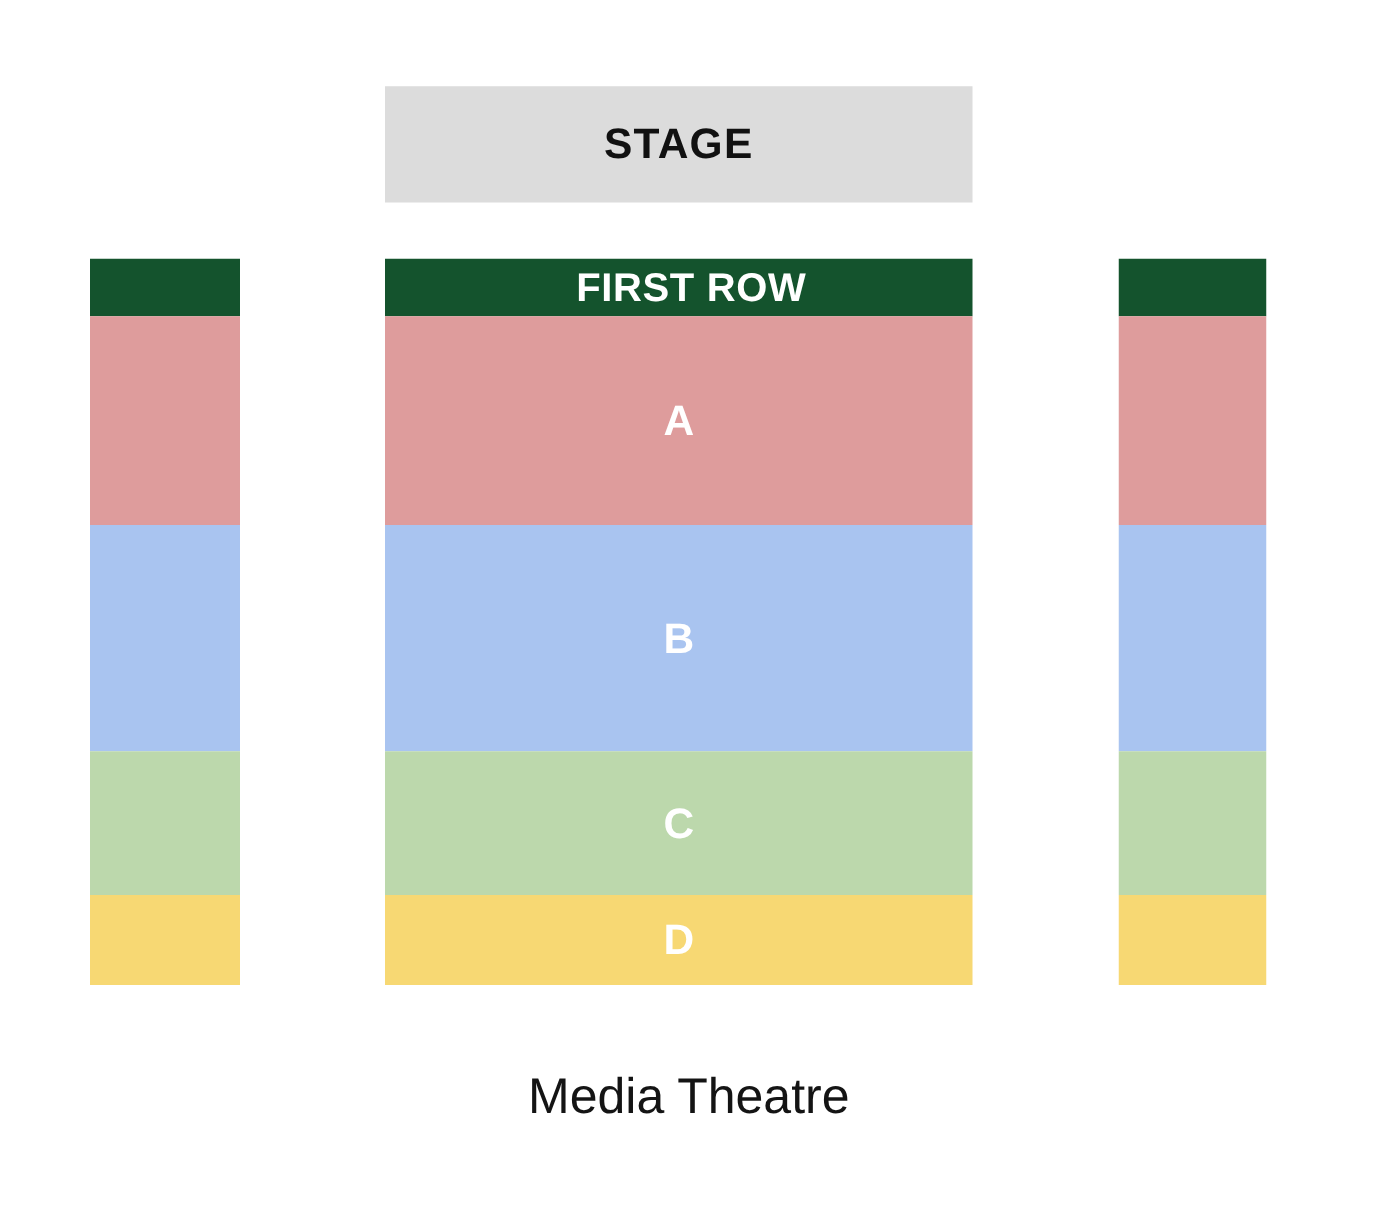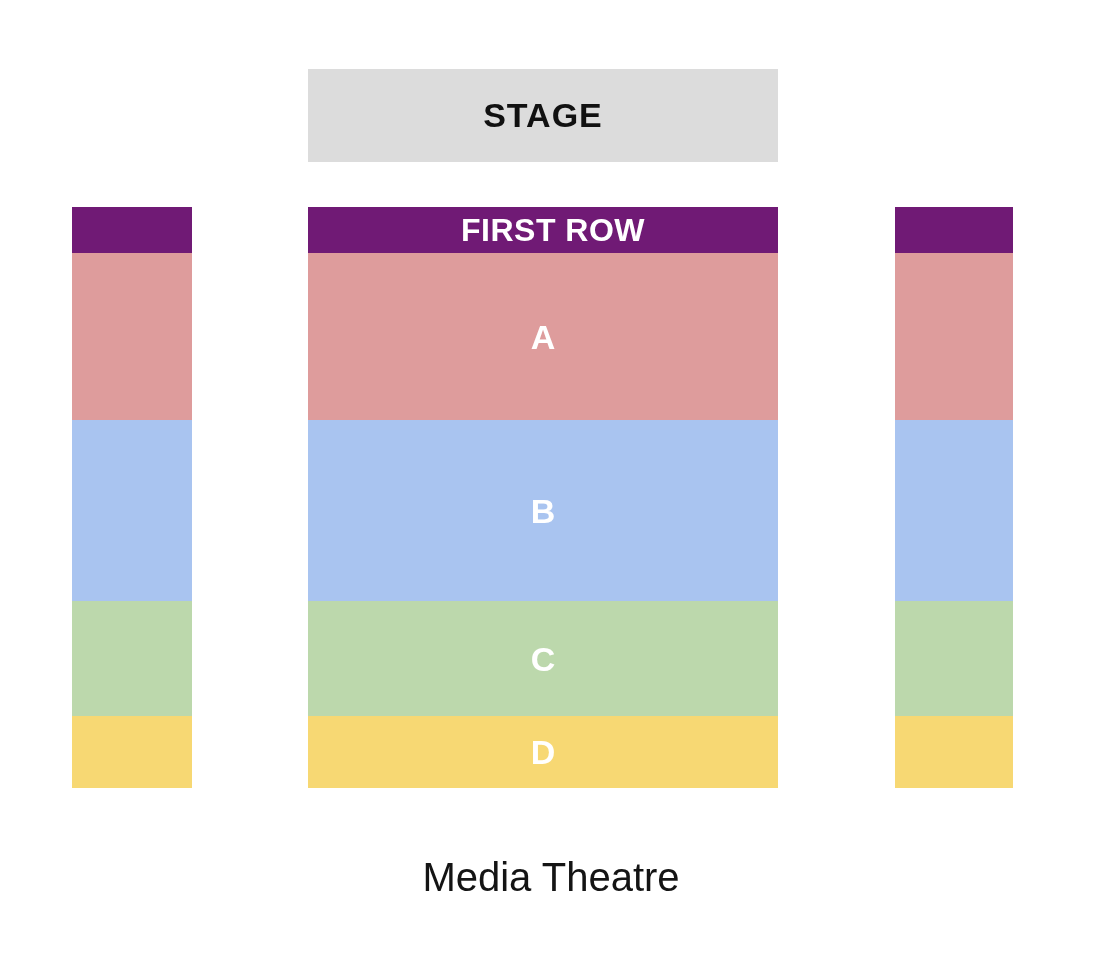--- a/index.html
+++ b/index.html
@@ -80,21 +80,21 @@
   }
   .label-firstrow {
     font-size: 32px;
     letter-spacing: 0.5px;
   }
   .label-letter {
     font-size: 34px;
   }
 
   
-  .sec-firstrow { height: 46px;  background: #701a75; padding-left: 20px; }
+  .sec-firstrow { height: 46px;  background: #14532d; padding-left: 20px; }
   .sec-a        { height: 167px; background: #de9c9c; }
   .sec-b        { height: 181px; background: #a9c4f0; }
   .sec-c        { height: 115px; background: #bcd8ac; }
   .sec-d        { height: 72px;  background: #f7d873; }
 
   
   .venue-title {
     position: absolute;
     left: 0;
     top: 855px;

